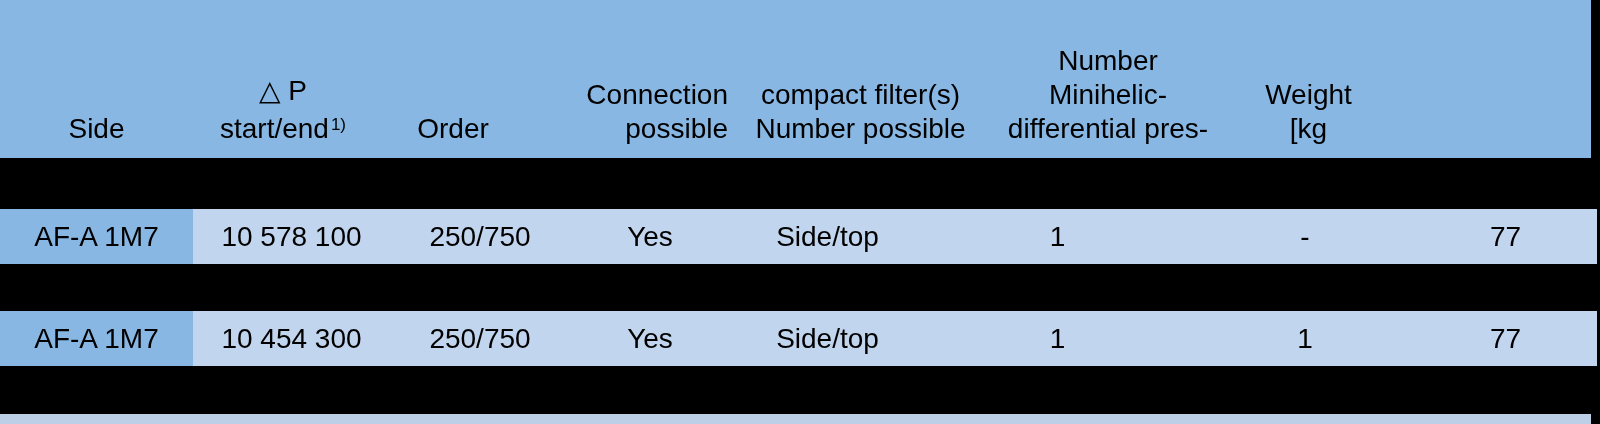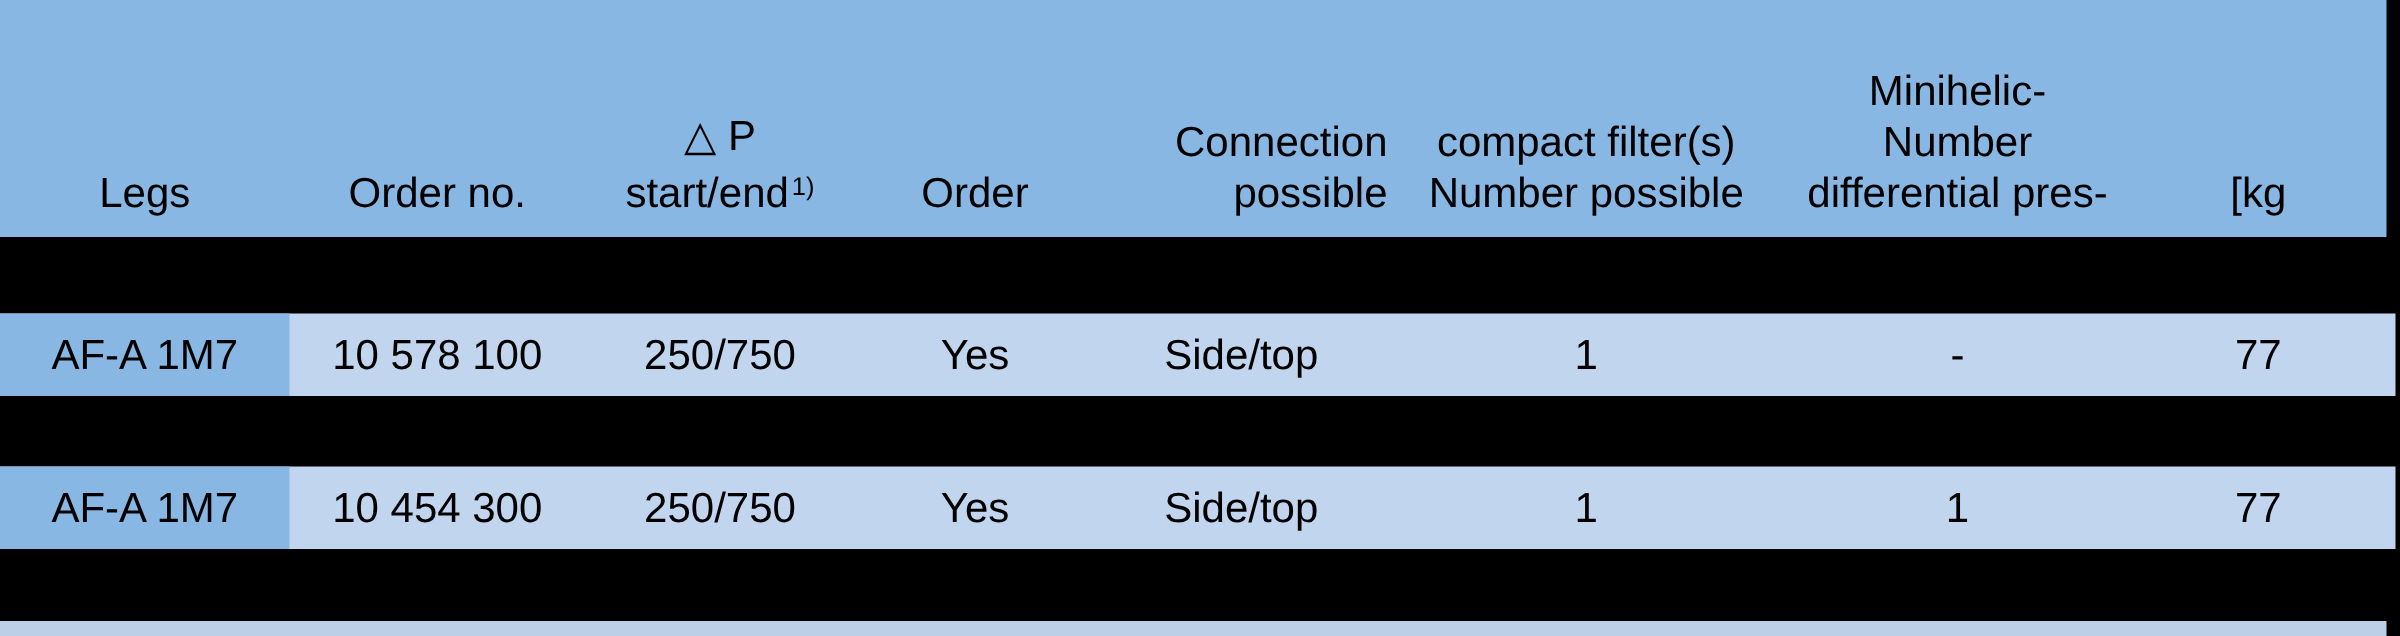--- a/index.html
+++ b/index.html
@@ -57,46 +57,44 @@
     background:var(--strip-bg);
   }
 </style>
 </head>
 <body>
 
 <div class="stage">
 
   <div class="thead">
     <div class="hcell c1">
-      <div class="hline">Legs</div>
-    </div>
-    <div class="hcell c2">
-      <div class="hline">Order no.</div>
+      <div class="hline">Side</div>
     </div>
     <div class="hcell c3">
       <div class="hline">△ P</div>
       <div class="hline"><span>start/end</span><span class="sup">1)</span></div>
     </div>
     <div class="hcell c4">
       <div class="hline">Order</div>
     </div>
     <div class="hcell c5">
       <div class="hline">Connection</div>
       <div class="hline">possible</div>
     </div>
     <div class="hcell c6">
       <div class="hline">compact filter(s)</div>
       <div class="hline">Number possible</div>
     </div>
     <div class="hcell c7">
+      <div class="hline">Number</div>
       <div class="hline">Minihelic-</div>
-      <div class="hline">Number</div>
       <div class="hline">differential pres-</div>
     </div>
     <div class="hcell c8">
+      <div class="hline">Weight</div>
       <div class="hline">[kg</div>
     </div>
   </div>
 
   <div class="row row-1">
     <div class="cell c1 typecell">AF-A 1M7</div>
     <div class="cell c2">10 578 100</div>
     <div class="cell c3">250/750</div>
     <div class="cell c4">Yes</div>
     <div class="cell c5">Side/top</div>

